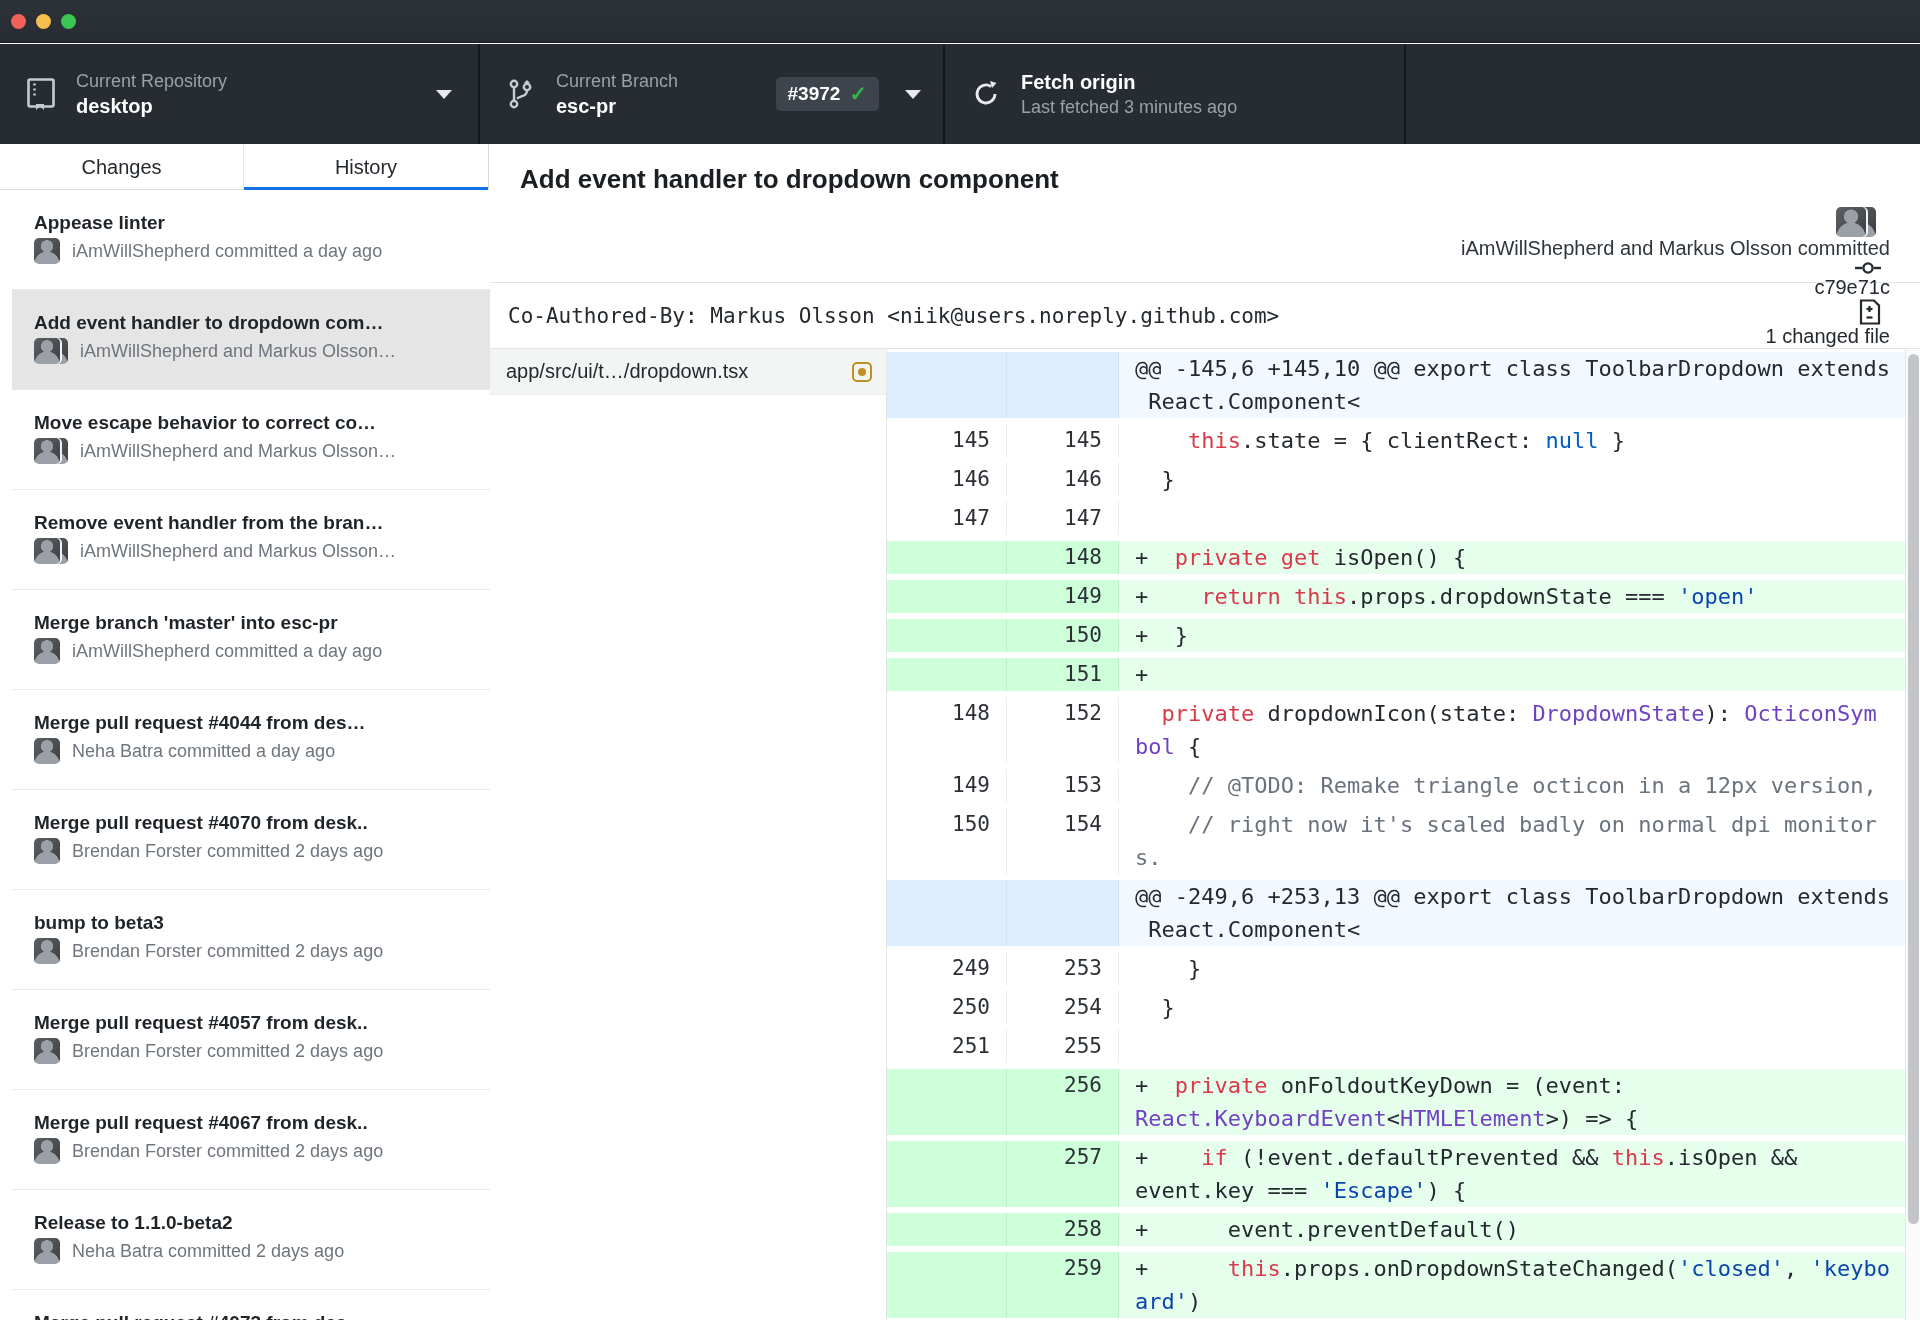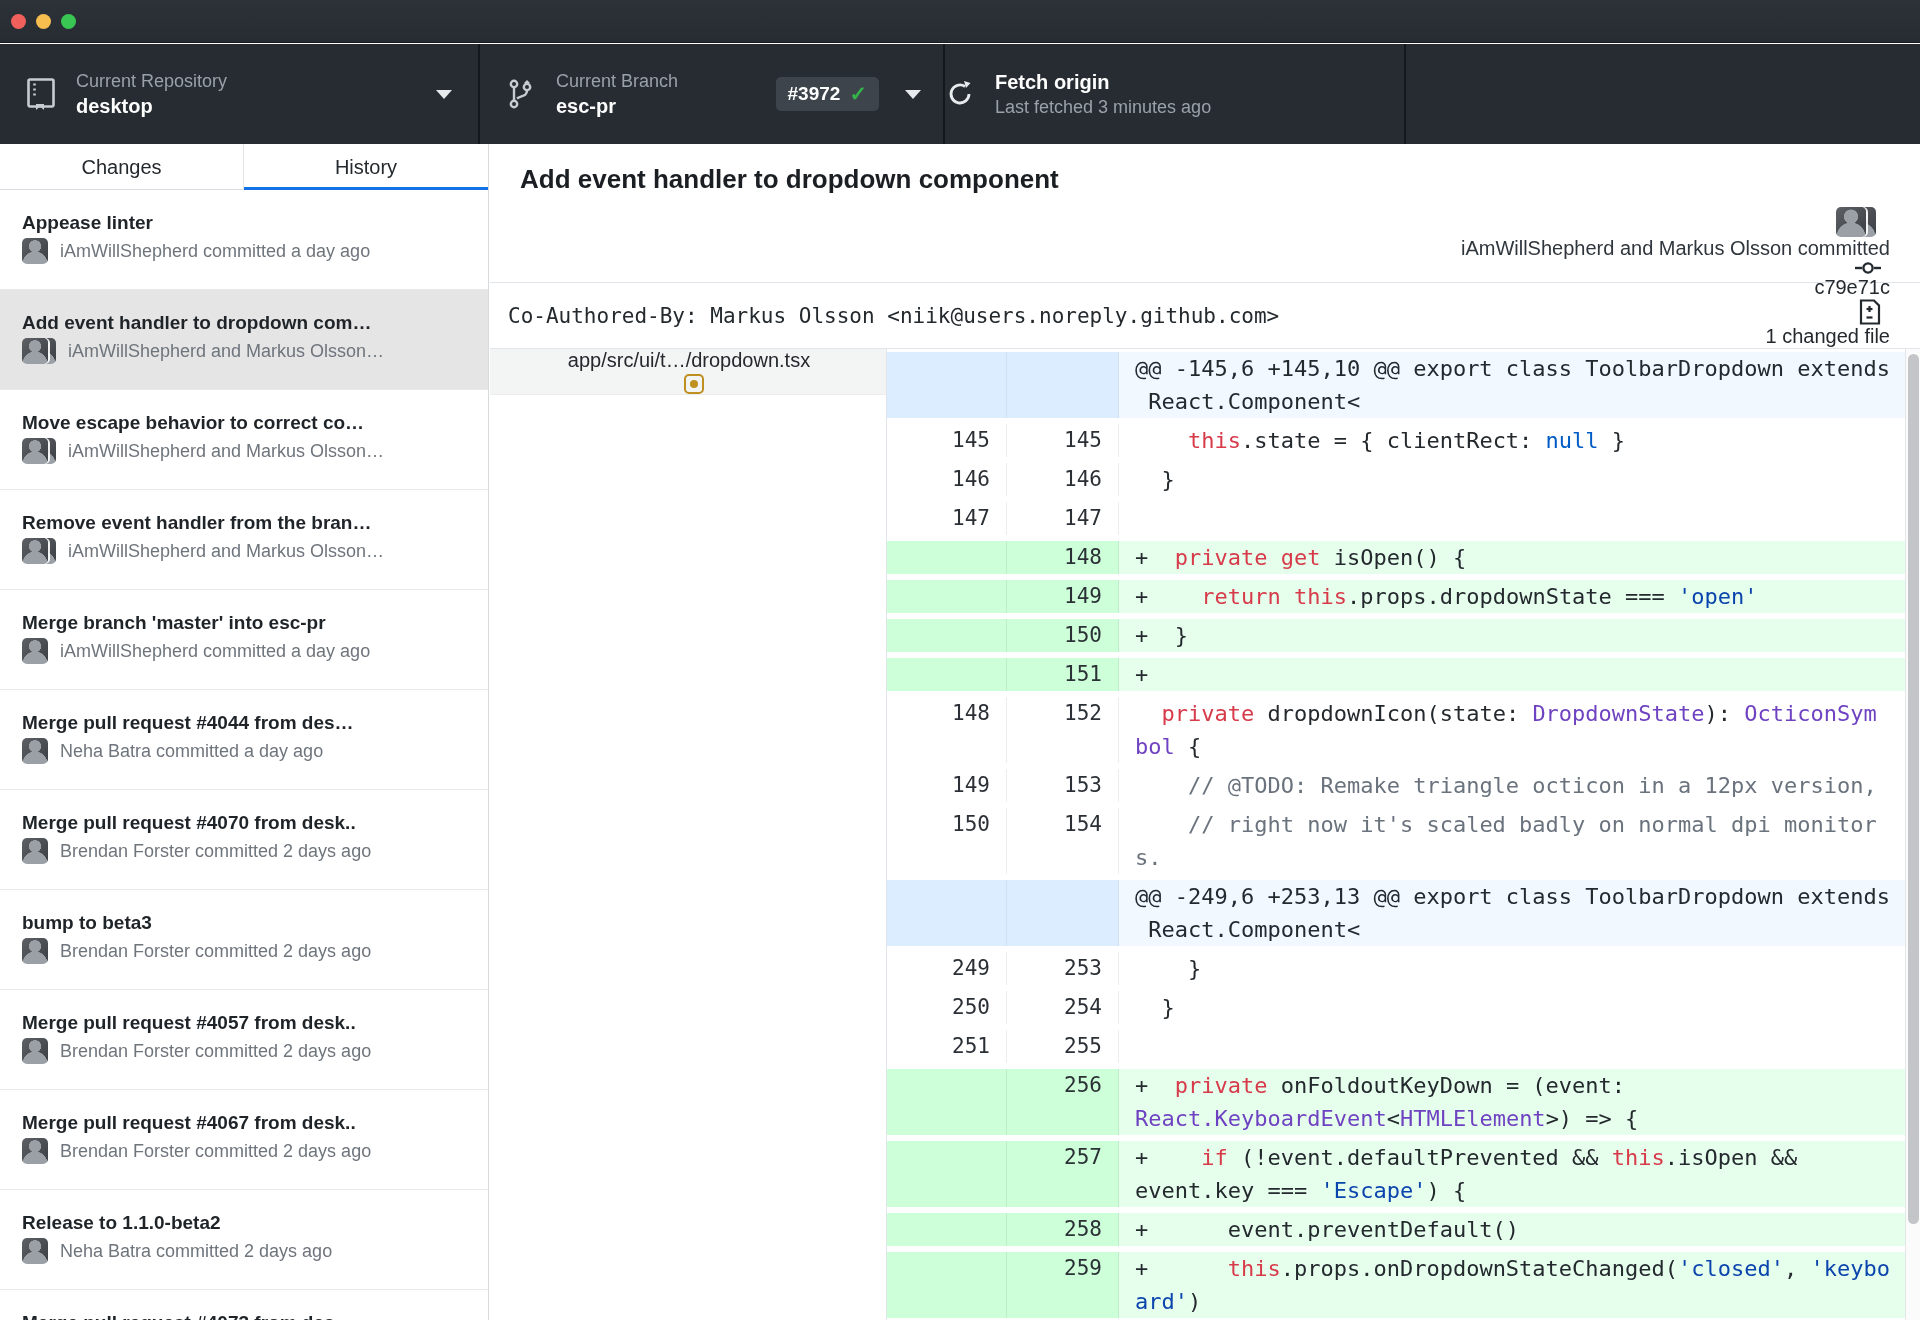--- a/index.html
+++ b/index.html
@@ -15,21 +15,21 @@
   .tl.yellow{ left:36px;  background:var(--tl-yellow); }
   .tl.green { left:61px;  background:var(--tl-green); }
 
   
   #toolbar { position:absolute; left:0; top:44px; width:1920px; height:100px;
              background:#262c32; display:flex; }
   .tb-sec { position:relative; height:100%; display:flex; align-items:center;
             border-right:2px solid #14181c; cursor:default; }
   .tb-sec.repo   { width:480px; padding-left:26px; }
   .tb-sec.branch { width:465px; padding-left:26px; }
-  .tb-sec.fetch  { width:461px; }
+  .tb-sec.fetch  { width:461px; padding-left:26px; }
   .tb-sec.rest   { flex:1; border-right:none; }
   .tb-icon { width:30px; height:34px; margin-right:20px; flex-shrink:0; }
   .tb-text .tb-label { font-size:18px; color:#9aa1a8; line-height:24px; }
   .tb-text .tb-value { font-size:20px; font-weight:bold; color:#fdfdfd; line-height:26px; }
   .caret { width:0; height:0; border-left:8px solid transparent; border-right:8px solid transparent;
            border-top:9px solid #e8ebed; }
   .repo .caret { position:absolute; right:26px; top:46px; }
   .branch .caret { position:absolute; right:22px; top:46px; }
   .pr-badge { position:absolute; right:64px; top:33px; height:34px; background:#3d444c;
               border-radius:5px; display:flex; align-items:center; padding:0 12px;
@@ -38,21 +38,21 @@
 
   
   #sidebar { position:absolute; left:0; top:144px; width:489px; height:1176px;
              background:#fff; border-right:1px solid #d7dadd; }
   #tabbar { position:relative; height:46px; border-bottom:1px solid #d9dce0; display:flex; }
   .tab { width:50%; height:46px; display:flex; align-items:center; justify-content:center;
          font-size:20px; color:#24292e; cursor:pointer; position:relative; }
   .tab.first { border-right:1px solid #e4e6e9; }
   .tab.selected::after { content:""; position:absolute; left:0; right:0; bottom:-1px; height:4px;
                          background:var(--accent); }
-  #commit-list { position:absolute; left:0; top:46px; width:488px; height:1130px; overflow:hidden; }
+  #commit-list { position:absolute; left:12px; top:46px; width:488px; height:1130px; overflow:hidden; }
   .commit-row { height:100px; padding:22px 20px 0 22px; border-bottom:1px solid #e7e9ec;
                 background:#fff; cursor:pointer; }
   .commit-row.selected { background:#e5e5e5; }
   .c-title { font-size:19px; font-weight:bold; color:#1f2429; white-space:nowrap; overflow:hidden; }
   .c-meta { margin-top:4px; display:flex; align-items:center; }
   .avatar-stack { position:relative; width:34px; height:26px; margin-right:12px; flex-shrink:0; }
   .avatar-stack.single { width:26px; }
   .av { position:absolute; top:0; width:26px; height:26px; border-radius:5px;
         background:radial-gradient(circle at 50% 32%, #9aa0a5 0 27%, transparent 29%),
                    radial-gradient(circle at 50% 100%, #9aa0a5 0 42%, transparent 44%),
@@ -76,21 +76,21 @@
   #sha { font-size:20px; color:#24292e; }
   #changed-files { font-size:20px; color:#24292e; }
 
   #commit-desc { position:absolute; left:0; top:139px; width:100%; height:66px;
                  border-bottom:1px solid #e1e4e8; display:flex; align-items:center; padding-left:18px;
                  font-family:"DejaVu Sans Mono", monospace; font-size:21px; color:#24292e; }
 
   #diff-zone { position:absolute; left:0; top:205px; width:100%; height:971px; display:flex; }
   #file-col { width:396px; flex-shrink:0; background:#fff; }
   #file-row { height:46px; background:#f3f4f4; display:flex; align-items:center;
-              padding:0 14px 0 16px; cursor:pointer; border-bottom:1px solid #ececec;flex-direction:column; }
+              padding:0 14px 0 16px; cursor:pointer; border-bottom:1px solid #ececec; }
   #file-path { font-size:20px; color:#24292e; white-space:nowrap; overflow:hidden; flex:1; }
   .mod-icon { width:20px; height:20px; border:2px solid var(--modified); border-radius:5px;
               flex-shrink:0; margin-left:10px; position:relative; }
   .mod-icon::after { content:""; position:absolute; left:4px; top:4px; width:8px; height:8px;
                      border-radius:50%; background:var(--modified); }
 
   #diff { flex:1; position:relative; border-left:1px solid #e1e4e8; overflow:hidden; background:#fff; }
   .drow { display:flex; padding:3px 0; }
   .g { flex-shrink:0; text-align:right; padding-right:16px;
        font-family:"DejaVu Sans Mono", monospace; font-size:21px; line-height:33px; color:#2b3036;

